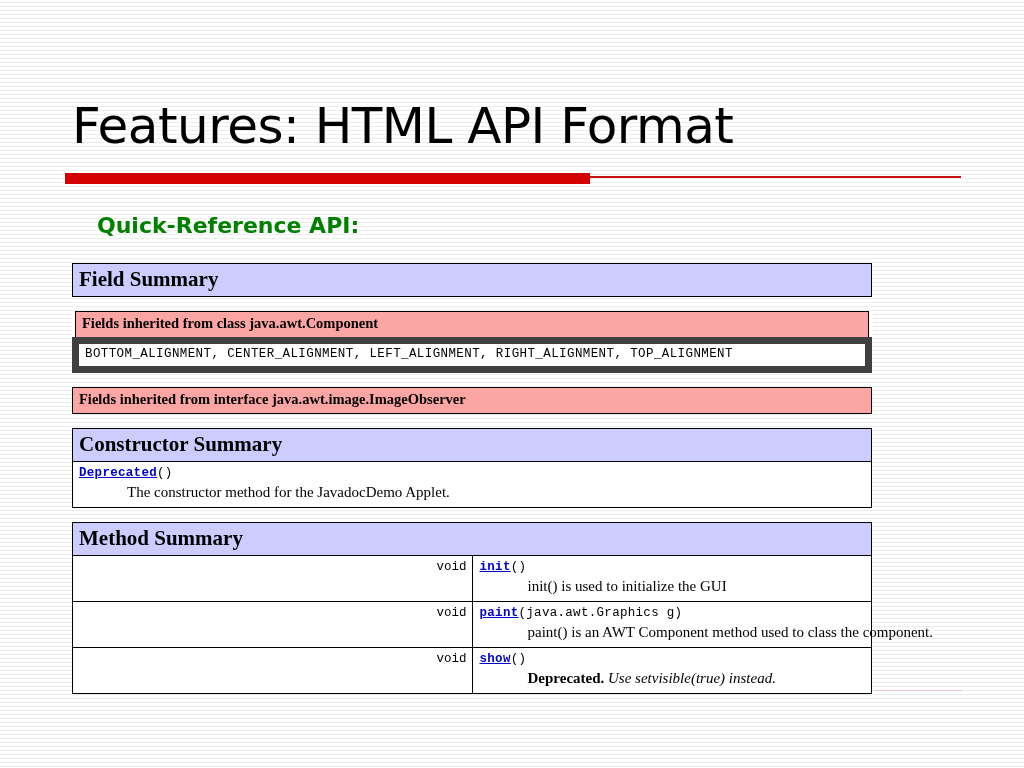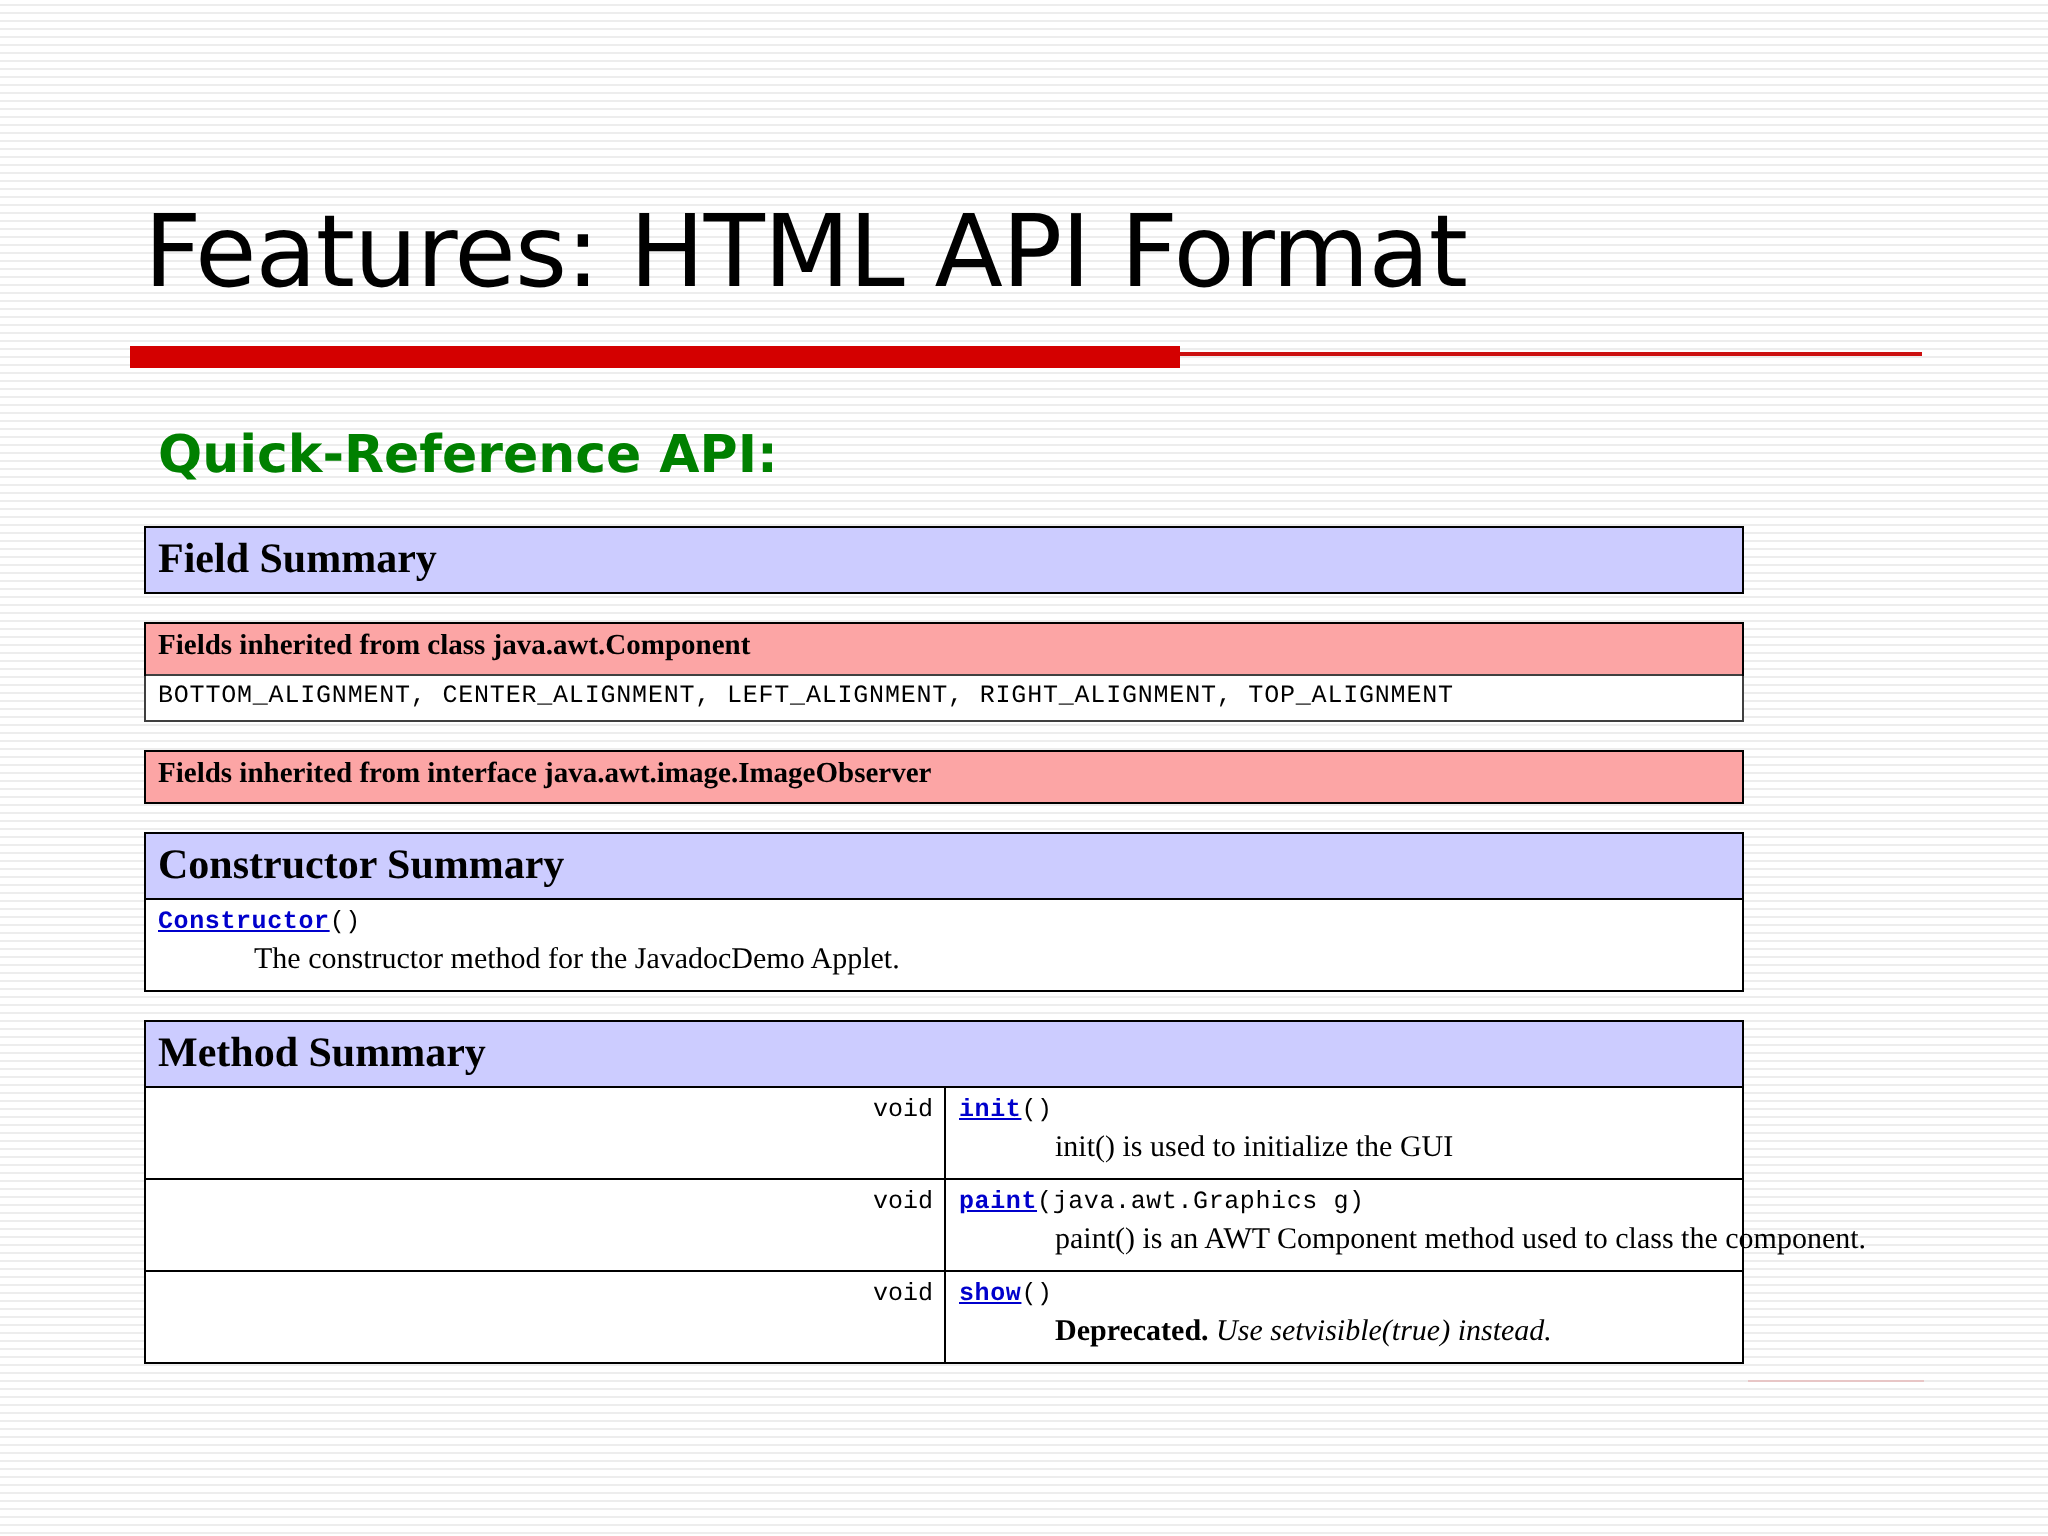--- a/index.html
+++ b/index.html
@@ -58,24 +58,24 @@
     left: 65px;
     top: 173px;
     width: 525px;
     height: 11px;
     background: #d40000;
   }
 
   
   #subhead {
     position: absolute;
-    left: 79px;
+    left: 97px;
     top: 213px;
     font-family: "DejaVu Sans", sans-serif;
-    font-size: 26px;
+    font-size: 22px;
     font-weight: bold;
     color: #008000;
     white-space: nowrap;
   }
 
   
   #javadoc {
     position: absolute;
     left: 72px;
     top: 263px;
@@ -112,21 +112,21 @@
     border-bottom: none;
     padding: 3px 6px 4px 6px;
     font-family: "Liberation Serif", serif;
     font-size: 14.5px;
     font-weight: bold;
     color: #000000;
     line-height: 1.2;
   }
   .inherited-list {
     background: #ffffff;
-    border: 1px solid #404040;
+    border: 7px solid #404040;
     padding: 3px 6px 4px 6px;
     font-family: "Liberation Mono", monospace;
     font-size: 12.5px;
     color: #000000;
     letter-spacing: 0.4px;
     line-height: 1.25;
     overflow: hidden;
     white-space: nowrap;
   }
 
@@ -237,21 +237,21 @@
 
     <div class="spacer"></div>
 
     <table class="jd">
       <tbody>
           <tr>
         <td class="banner">Constructor Summary</td>
       </tr>
       <tr>
         <td class="member-nocol">
-          <div class="sig"><a class="memlink" href="#">Constructor</a><span>()</span></div>
+          <div class="sig"><a class="memlink" href="#">Deprecated</a><span>()</span></div>
           <div class="desc">The constructor method for the JavadocDemo Applet.</div>
         </td>
       </tr>
     </tbody>
       </table>
 
     <div class="spacer"></div>
 
     <table class="jd">
       <tbody>

